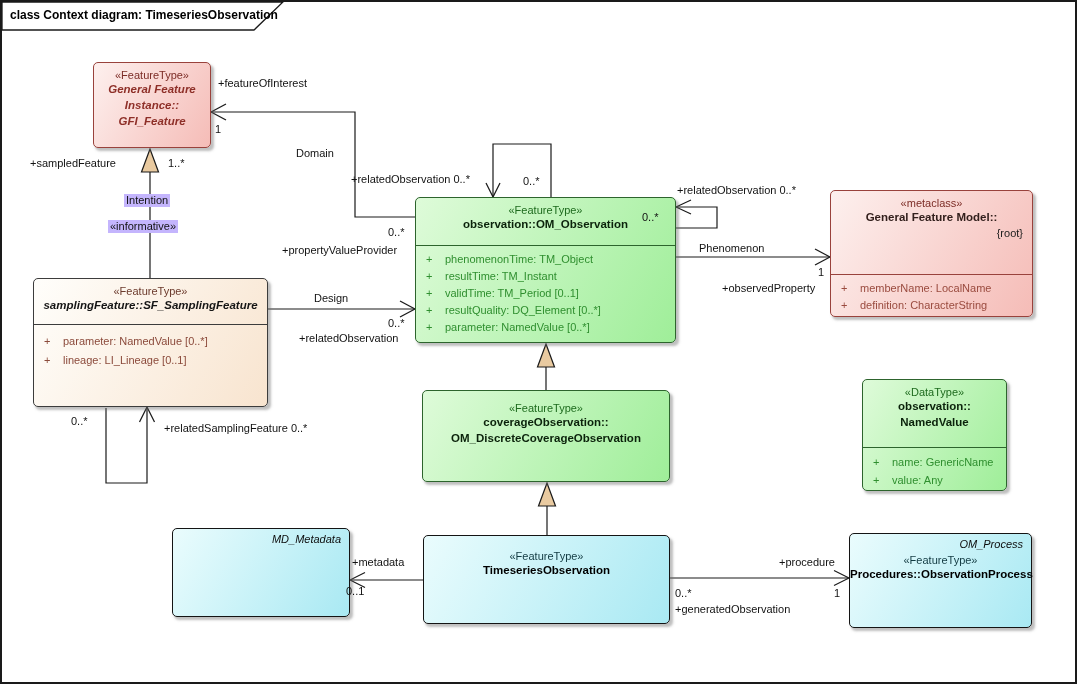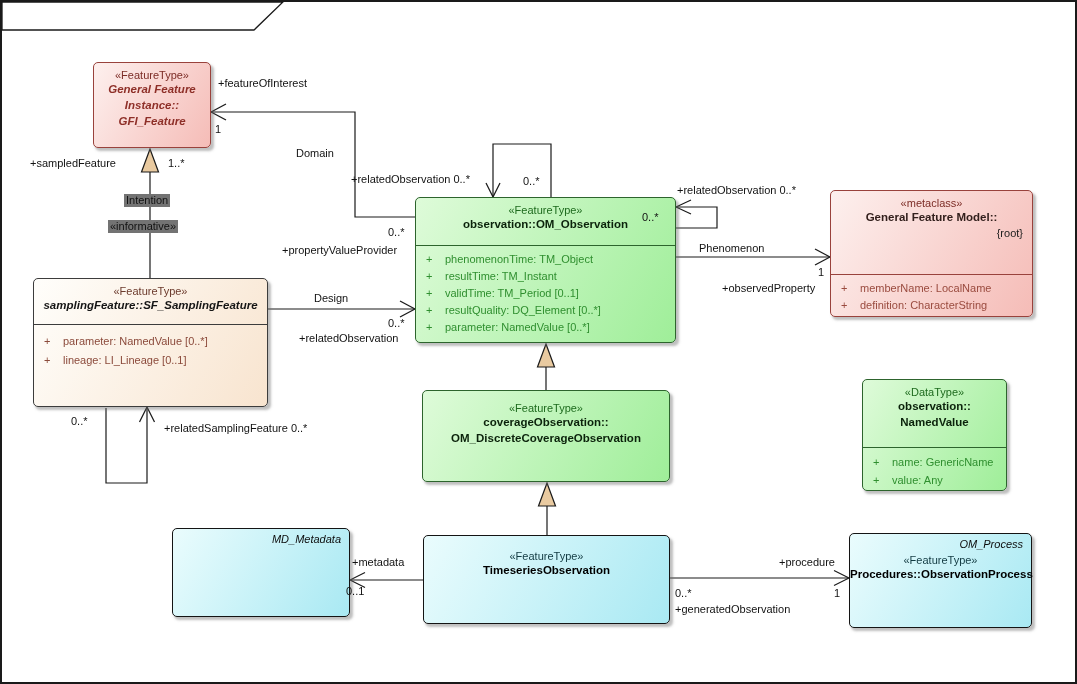--- a/index.html
+++ b/index.html
@@ -36,21 +36,21 @@
   .cream .attr-row{color:#8b4a3b;}
 
   .cyan{background:linear-gradient(120deg,#eafcfd 0%,#a9e9f3 100%);border:1.4px solid #141414;}
   .cyan .stereo{color:#123a42;}
   .cyan .cname{color:#000;}
 
   .gfi-name{color:#8e2f28;}
   .gfp-name{color:#33201d;}
 
   .elabel{position:absolute;font-size:11px;color:#121212;white-space:nowrap;line-height:13px;}
-  .wbg{background:#737373;padding:0 2px;}
+  .wbg{background:#c4b5fd;padding:0 2px;}
   #frame-title{position:absolute;left:10px;top:8px;font-size:12px;font-weight:bold;color:#000;}
 </style>
 </head>
 <body>
 
 <div id="canvas">
 
   <svg class="layer" width="1077" height="684">
 
     <rect x="1" y="1" width="1075" height="682" fill="none" stroke="#1a1a1a" stroke-width="2"></rect>
@@ -117,20 +117,21 @@
       </g>
 
       <g>
         <line x1="670" y1="578" x2="848" y2="578"></line>
         <line x1="849" y1="578" x2="834" y2="570.5"></line>
         <line x1="849" y1="578" x2="834" y2="585.5"></line>
       </g>
     </g>
   </svg>
 
+  <div id="frame-title">class Context diagram: TimeseriesObservation</div>
 
   <div class="cls pink" style="left:93px;top:62px;width:118px;height:86px;">
     <div class="hdr">
       <div class="stereo">«FeatureType»</div>
       <div class="cname it gfi-name">General Feature</div>
       <div class="cname it gfi-name">Instance::</div>
       <div class="cname it gfi-name">GFI_Feature</div>
     </div>
   </div>
 

